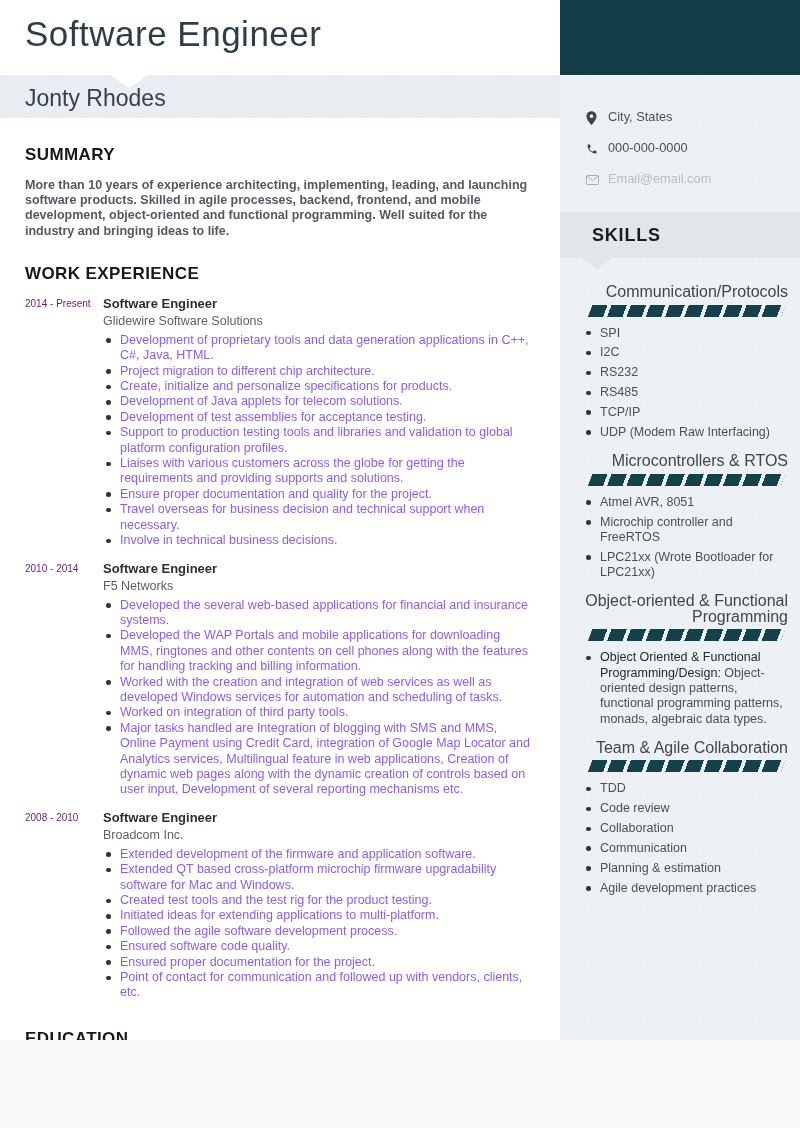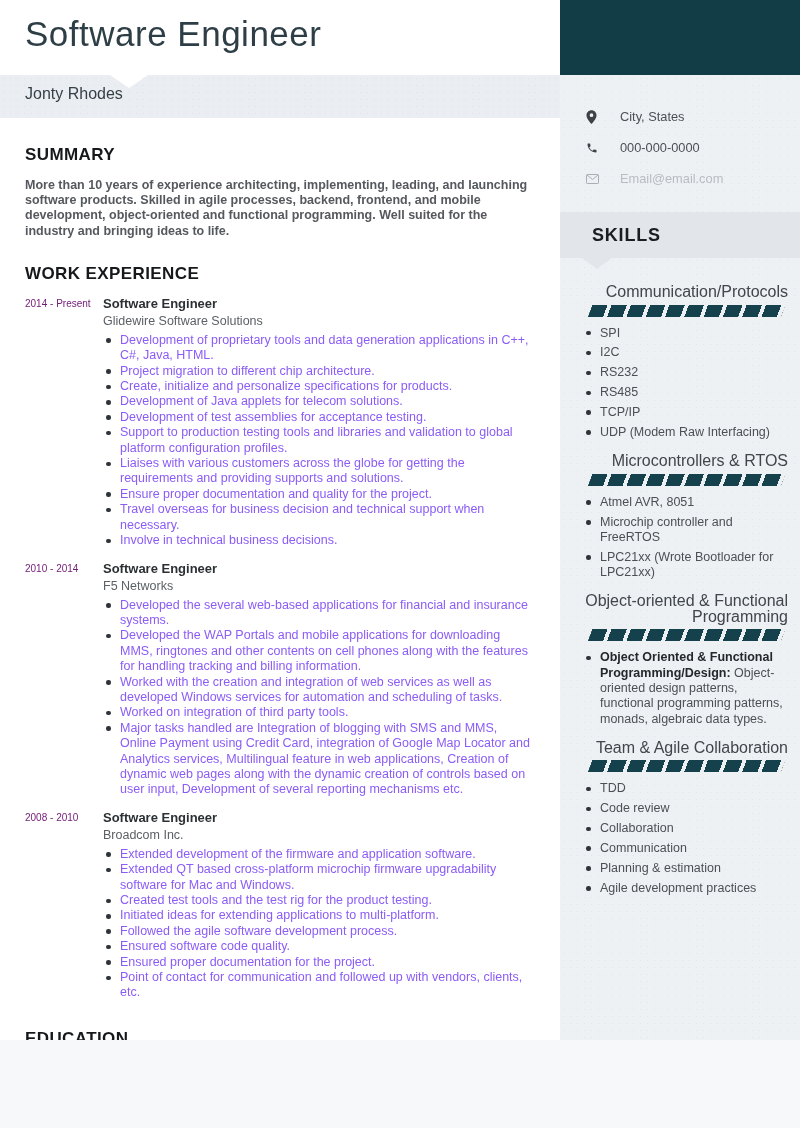--- a/index.html
+++ b/index.html
@@ -21,21 +21,21 @@
     border-top:13px solid #ffffff;
   }
   .header-right { position:absolute; left:560px; top:0; width:240px; height:75px; background:#123c46; z-index:3; }
   
   .name-band {
     position:absolute; left:0; top:75px; width:560px; height:43px;
     background-color:#eaeef2;
     background-image:radial-gradient(#dde2e7 0.8px, transparent 0.9px);
     background-size:7px 7px; z-index:2;
   }
-  .person-name { position:absolute; left:25px; top:10px; font-size:16px; color:#343f46; }
+  .person-name { position:absolute; left:25px; top:10px; font-size:23px; color:#343f46; }
   
   .main { position:absolute; left:0; top:118px; width:560px; padding:0 25px; background:#ffffff; }
   .section-heading {
     font-size:17px; font-weight:bold; color:#16191c; letter-spacing:0.4px;
   }
   .summary-heading { margin-top:27px; }
   .summary-text { margin-top:13px; font-size:12.5px; line-height:15.2px; color:#55595e; width:505px;font-weight:bold; }
   .work-heading { margin-top:25px; }
   .job { display:flex; margin-top:11px; }
   .job-dates { width:78px; flex:none; font-size:10px; line-height:16px; color:#701a75; padding-top:1px; }
@@ -57,21 +57,21 @@
   .edu-degree { font-size:12.8px; font-weight:bold; color:#22262a; line-height:17px; }
   .edu-school { font-size:12.5px; color:#5b6166; line-height:19px; }
   
   .sidebar {
     position:absolute; left:560px; top:75px; width:240px; height:965px;
     background-color:#eef1f4;
     background-image:radial-gradient(#e2e6ea 0.8px, transparent 0.9px);
     background-size:7px 7px; z-index:2;
   }
   .contact { padding:34px 14px 0 26px; }
-  .contact-row { display:flex; align-items:center; margin-bottom:16px;gap:12px; }
+  .contact-row { display:flex; align-items:flex-end; margin-bottom:16px; }
   .contact-row .cicon { width:13px; height:13px; flex:none; margin-right:9px; display:flex; align-items:center; }
   .contact-text { font-size:12.8px; color:#4a5156; }
   .contact-text.muted { color:#b7bdc3; }
   .skills-band {
     position:absolute; left:0; top:137px; width:240px; height:46px;
     background:#e2e6ea; display:flex; align-items:center; padding-left:32px;
   }
   .skills-band-title { font-size:18px; font-weight:bold; color:#1a1e22; letter-spacing:0.8px; }
   .skills-notch {
     position:absolute; left:22px; top:183px; width:0; height:0;
@@ -88,21 +88,21 @@
   }
   ul.skill-items { list-style:none; }
   ul.skill-items li {
     position:relative; padding-left:15px; font-size:12.5px; line-height:15.3px; color:#4a5055;
     margin-bottom:4.6px;
   }
   ul.skill-items li::before {
     content:""; position:absolute; left:1px; top:5.4px; width:4.5px; height:4.5px;
     border-radius:50%; background:#2f343a;
   }
-  .skill-rich-lead { font-weight:bold; color:#24282c;text-align:right; }
+  .skill-rich-lead { font-weight:normal; color:#24282c;text-align:right; }
   
   .bottom-strip { position:absolute; left:0; top:1040px; width:800px; height:88px; background:#f7f8f9; z-index:5; }
   svg { display:block; }
 </style>
 </head>
 <body>
 
 <div class="page">
 
   <div class="header-left">

